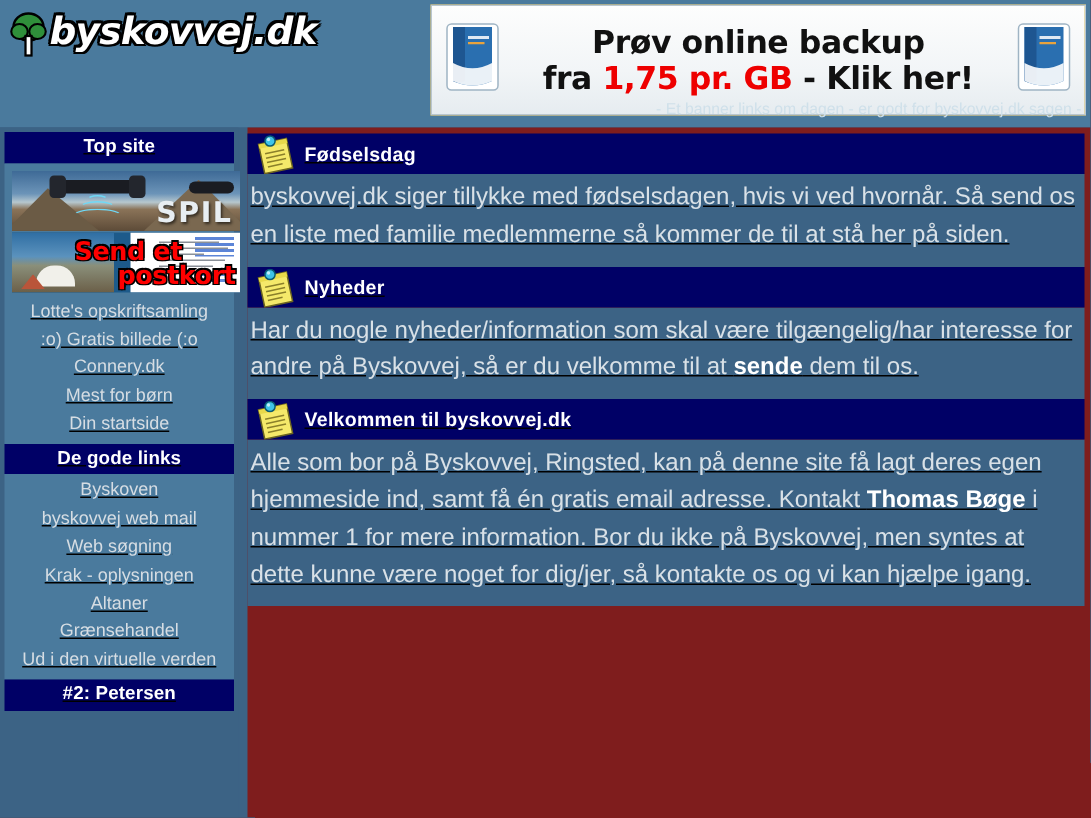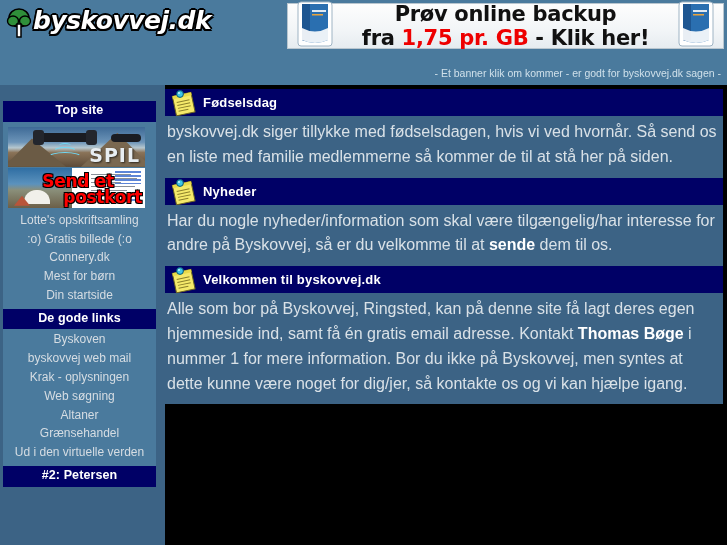--- a/index.html
+++ b/index.html
@@ -39,21 +39,21 @@
     text-shadow:
       -1.5px -1.5px 0 #000, 1.5px -1.5px 0 #000,
       -1.5px 1.5px 0 #000, 1.5px 1.5px 0 #000,
       0 -1.8px 0 #000, 0 1.8px 0 #000,
       -1.8px 0 0 #000, 1.8px 0 0 #000;
   }
 
   
   .banner-wrap {
     position: absolute; left: 287px; top: 3px;
-    width: 437px; height: 46px;
+    width: 437px; height: 74px;
     background: #eab308;
     border: 1px solid #b9c6cf;
   }
   .banner-inner {
     position: relative;
     width: 100%; height: 100%;
     background: linear-gradient(180deg, #fdfdfd 0%, #f2f5f7 60%, #e6ecf0 100%);
     display: flex; align-items: center; justify-content: space-between;
     padding: 0 4px;
   }
@@ -83,21 +83,22 @@
     height: 460px;
     background: #3c6385;
   }
 
   
   .sidebar {
     position: absolute; left: 0; top: 0;
     width: 159px;
     height: 460px;
     background: #3c6385;
-    padding: 16px 3px 0 3px;
+    padding: 3px 3px 0 3px;
+    text-decoration: underline;
   }
   .sec-head {
     background: #000066;
     color: #ffffff;
     font-size: 12.5px;
     font-weight: bold;
     text-align: center;
     padding: 3px 0 4px 0;
     line-height: 1.1;
     letter-spacing: 0.1px;
@@ -112,21 +113,21 @@
     font-size: 12px;
     color: #d6dde3;
     padding: 2px 0 3px 0;
     line-height: 1.15;
     cursor: pointer;
     text-decoration: none;
   }
   .thumbs { padding: 3px 5px 4px 5px; }
   .thumb {
     position: relative;
-    width: 137px; height: 40px;
+    width: 152px; height: 40px;
     display: block;
     overflow: hidden;
     cursor: pointer;
   }
   .thumb + .thumb { margin-top: 1px; }
 
   
   .t1 { background: linear-gradient(180deg,#3e6a96 0%,#6c94b8 38%,#b6c7ce 52%,#8a7358 64%,#5d4b38 100%); }
   .t1-mtn-l { position:absolute; left:-4px; bottom:0; width:62px; height:30px;
     background:#6b5b45; clip-path: polygon(0 100%, 45% 6%, 100% 100%); }
@@ -172,22 +173,23 @@
     text-shadow:-1px -1px 0 #000,1px -1px 0 #000,-1px 1px 0 #000,1px 1px 0 #000;
     letter-spacing:-0.3px;
   }
   .t2-txt1 { top:3px; text-align:center; padding-left:3px; }
   .t2-txt2 { top:19px; text-align:right; padding-right:3px; }
 
   
   .main {
     position: absolute; left: 165px; top: 0;
     width: 562px; height: 460px;
-    background: #000000;
+    background: #7f1d1d;
     padding: 4px 4px 0 0;
+    text-decoration: underline;
   }
   .block-head {
     position: relative;
     background: #000066;
     height: 27px;
     display: flex; align-items: center;
     padding-left: 38px;
   }
   .block-head .note-icon {
     position: absolute; left: 4px; top: 1px;
@@ -251,21 +253,21 @@
             <path d="M10 6 h26 v36 q-13 6 -26 0 z" fill="#2a6fb0"></path>
             <path d="M10 6 h8 v36 q-4 2 -8 0 z" fill="#1e5691"></path>
             <rect x="20" y="12" width="14" height="2" fill="#ffffff" opacity=".85"></rect>
             <rect x="20" y="16" width="11" height="1.5" fill="#e8a33d"></rect>
             <path d="M10 30 q13 7 26 0 v12 q-13 6 -26 0 z" fill="#ffffff" opacity=".9"></path>
           </svg>
         </span>
       </div>
     </div>
 
-    <div class="banner-tag">- Et banner klik om kommer - er godt for byskovvej.dk sagen -</div>
+    <div class="banner-tag">- Et banner links om dagen - er godt for byskovvej.dk sagen -</div>
   </div>
 
   <div class="body-row">
 
     <div class="sidebar">
 
       <div>
         <div class="sec-head">Top site</div>
         <div class="sec-body">
           <div class="thumbs">
@@ -310,22 +312,22 @@
           <a class="side-link">Mest for børn</a>
           <a class="side-link">Din startside</a>
         </div>
       </div>
 
       <div>
         <div class="sec-head">De gode links</div>
         <div class="sec-body">
           <a class="side-link">Byskoven</a>
           <a class="side-link">byskovvej web mail</a>
+          <a class="side-link">Web søgning</a>
           <a class="side-link">Krak - oplysningen</a>
-          <a class="side-link">Web søgning</a>
           <a class="side-link">Altaner</a>
           <a class="side-link">Grænsehandel</a>
           <a class="side-link">Ud i den virtuelle verden</a>
         </div>
       </div>
 
 
       <div>
         <div class="sec-head">#2: Petersen</div>
 

